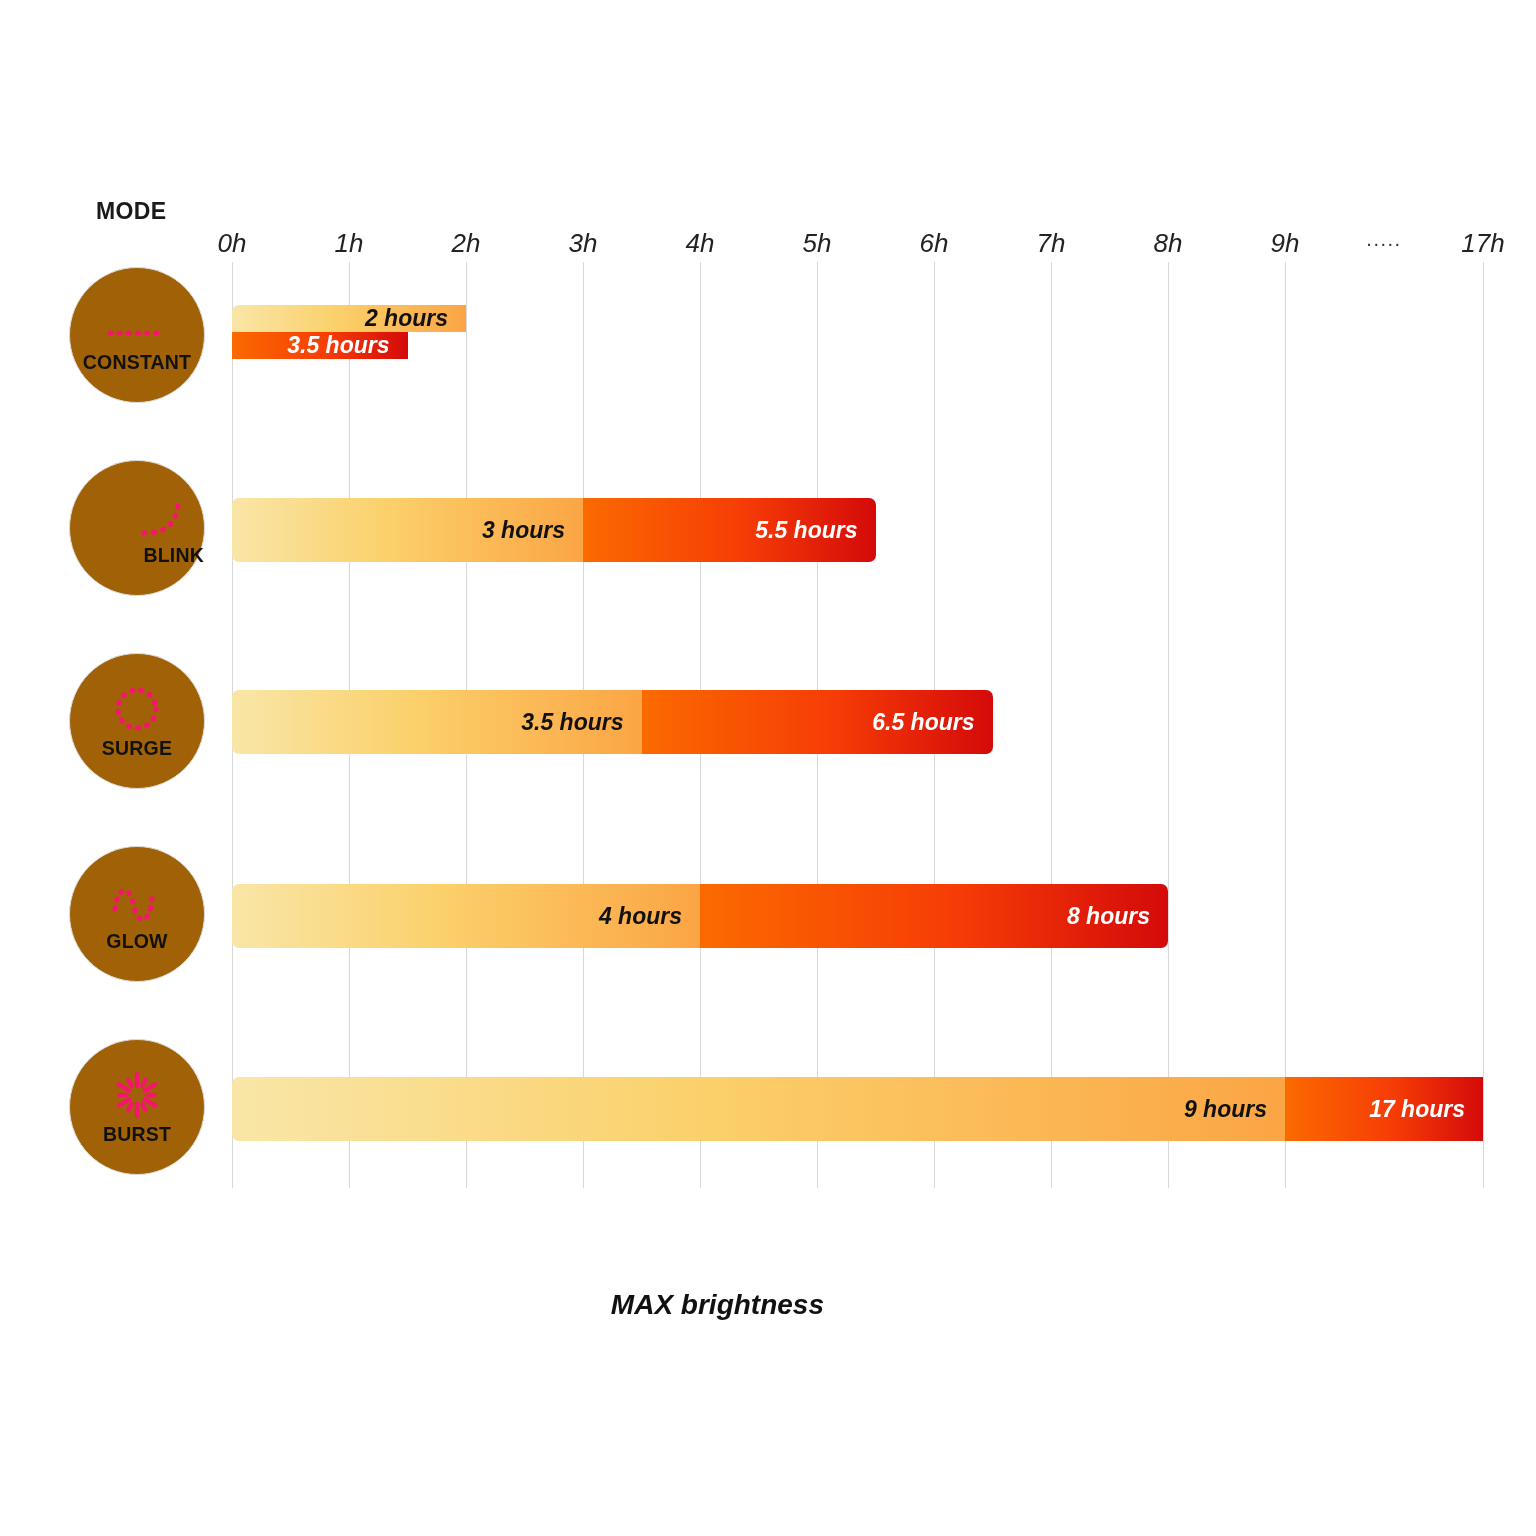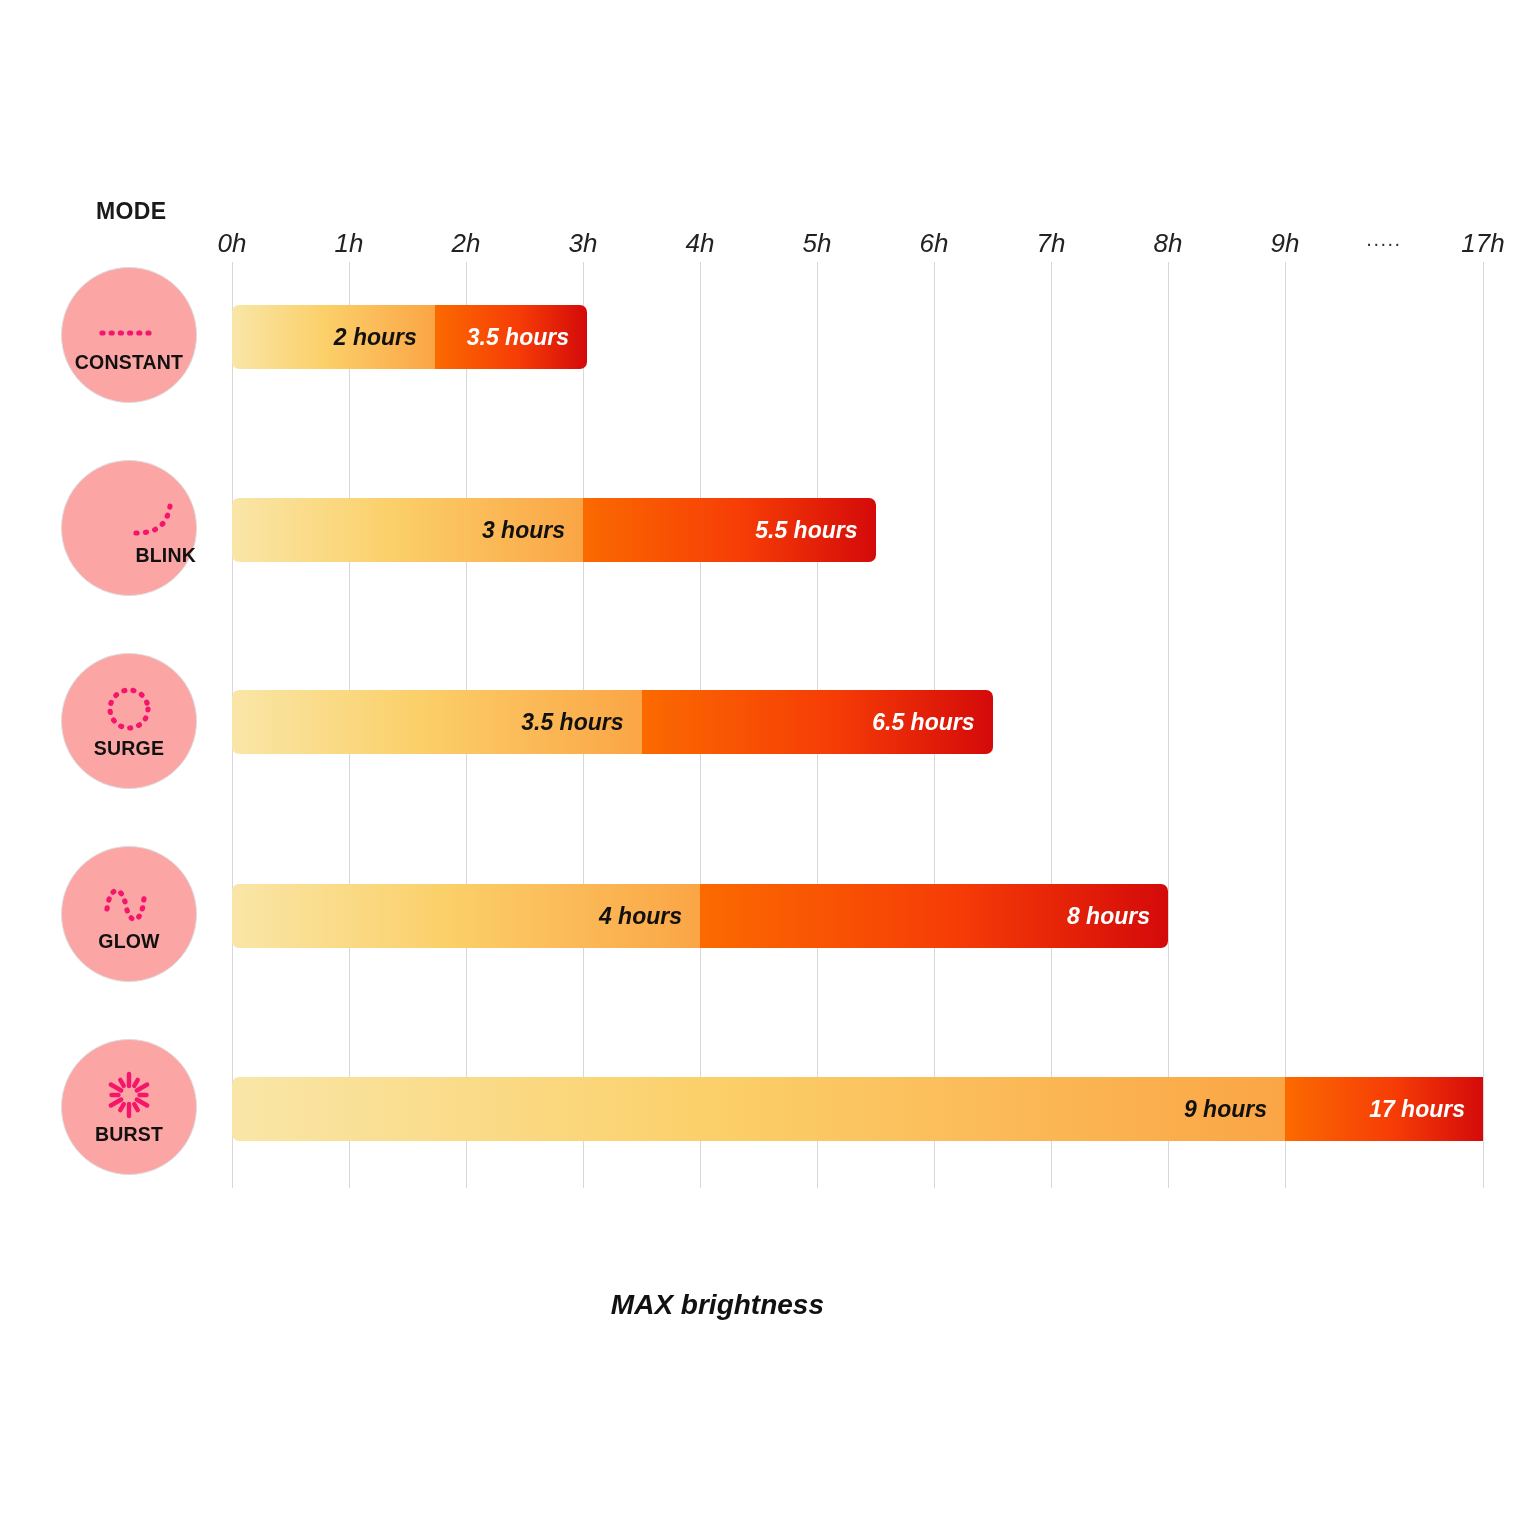--- a/index.html
+++ b/index.html
@@ -31,23 +31,23 @@
   .gridlines{position:absolute;left:0;top:34px;width:1251px;height:926px;}
   .gridline{
     position:absolute;top:0;width:1px;height:926px;background:#d8d8d8;
   }
 
   
   .rows{position:absolute;left:0;top:0;width:1536px;height:1536px;}
   .row{position:absolute;left:0;width:1536px;height:64px;}
 
   .mode-badge{
-    position:absolute;left:61px;width:136px;height:136px;
+    position:absolute;left:69px;width:136px;height:136px;
     border:1.6px solid #dcdcdc;border-radius:50%;
-    background:#fca5a5;
+    background:#a16207;
     display:flex;flex-direction:column;align-items:center;justify-content:center;
     box-sizing:border-box;
   }
   .mode-icon{width:72px;height:54px;display:block;margin-bottom:2px;}
   .mode-label{
     font-size:19.5px;font-weight:600;color:#111;letter-spacing:.2px;line-height:1;
   }
 
   .bar{
     position:absolute;height:64px;display:flex;align-items:stretch;
@@ -117,21 +117,21 @@
   <div class="rows">
       <div class="row" style="top: 305px;">
         <div class="mode-badge" style="top: -38px;">
           <span>
             <svg class="mode-icon" viewBox="0 0 72 54">
               <line x1="9" y1="36" x2="63" y2="36" stroke="#f5156c" fill="none" stroke-linecap="round" stroke-width="5.2" stroke-dasharray="1 8.2"></line>
             </svg>
           </span>
           <span class="mode-label">CONSTANT</span>
         </div>
-        <div class="bar" style="left: 232px; width: 355px;">
+        <div class="bar" style="left: 232px; width: 355px; flex-direction: column;">
           <div class="seg seg-max" style="width: 234px;">
             <span class="val">2 hours</span>
           </div>
           <div class="seg seg-mid" style="width: 175.5px;">
             <span class="val">3.5 hours</span>
           </div>
         </div>
       </div>
       <div class="row" style="top: 498px;">
         <div class="mode-badge" style="top: -38px; align-items: flex-end;">

